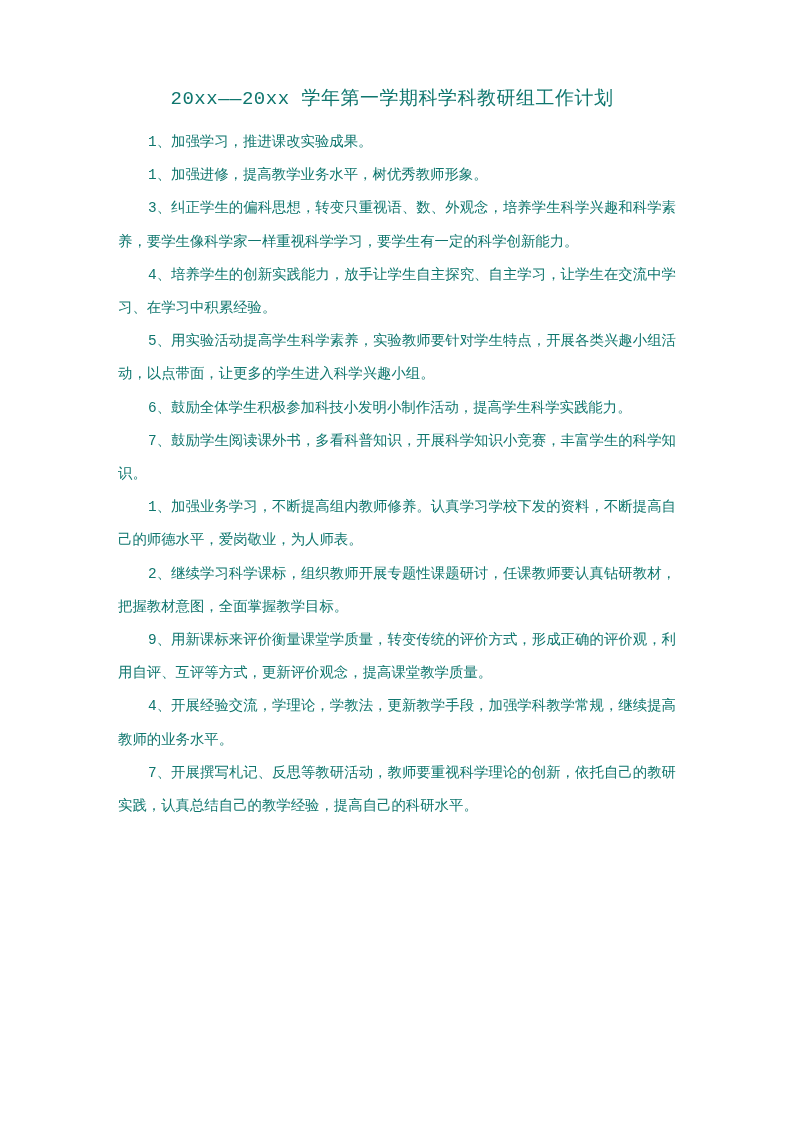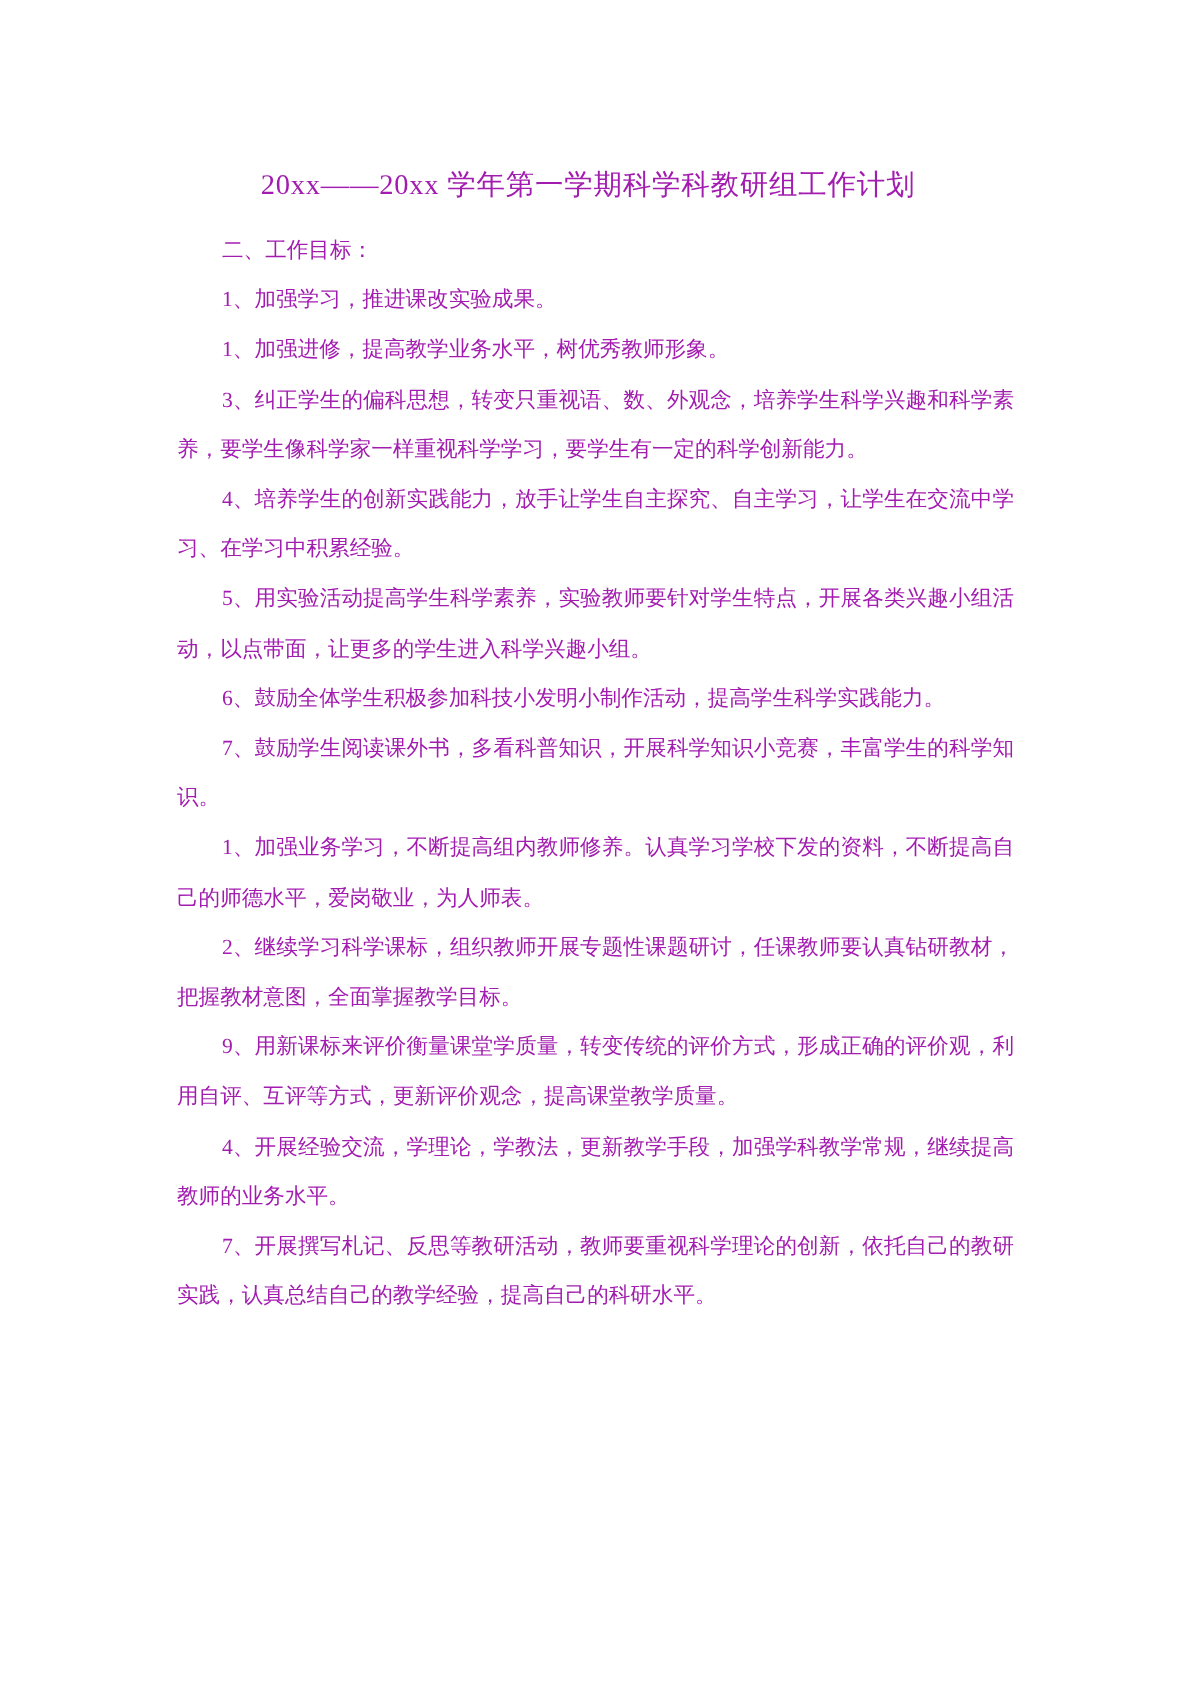--- a/index.html
+++ b/index.html
@@ -1,40 +1,39 @@
 <!DOCTYPE html>
 <html><head>
   <meta charset="utf-8">
   <style>
     html, body { margin: 0; padding: 0; background: #ffffff; }
     body { width: 793px; height: 1122px; position: relative; overflow: hidden; }
     .page {
-      position: absolute; left: 118px; top: 111px; width: 558px;
-      font-family: Liberation Serif, serif;
-      color: #a21caf;
+      position: absolute; left: 118px; top: 86px; width: 558px;
+      font-family: Liberation Mono, monospace;
+      color: #0f766e;
     }
     .title {
       font-size: 19px; text-align: center; margin: 0 0 14px -10px;
       line-height: 26px; white-space: nowrap; letter-spacing: 0.5px;
     }
     .p {
       font-size: 14.4px; line-height: 33.2px; margin: 0;
       text-indent: 30px; text-align: justify; text-align-last: left;
     }
     .heading { font-size: 14.4px; line-height: 33.2px; margin: 0; text-indent: 30px; }
   </style>
 </head>
 <body>
 
 <div class="page">
   <div class="title">20xx——20xx 学年第一学期科学科教研组工作计划</div>
 
 
   <div>
-    <p class="heading">二、工作目标：</p>
     <p class="p">1、加强学习，推进课改实验成果。</p>
     <p class="p">1、加强进修，提高教学业务水平，树优秀教师形象。</p>
     <p class="p">3、纠正学生的偏科思想，转变只重视语、数、外观念，培养学生科学兴趣和科学素养，要学生像科学家一样重视科学学习，要学生有一定的科学创新能力。</p>
     <p class="p">4、培养学生的创新实践能力，放手让学生自主探究、自主学习，让学生在交流中学习、在学习中积累经验。</p>
     <p class="p">5、用实验活动提高学生科学素养，实验教师要针对学生特点，开展各类兴趣小组活动，以点带面，让更多的学生进入科学兴趣小组。</p>
     <p class="p">6、鼓励全体学生积极参加科技小发明小制作活动，提高学生科学实践能力。</p>
     <p class="p">7、鼓励学生阅读课外书，多看科普知识，开展科学知识小竞赛，丰富学生的科学知识。</p>
   </div>
 
   <div>

